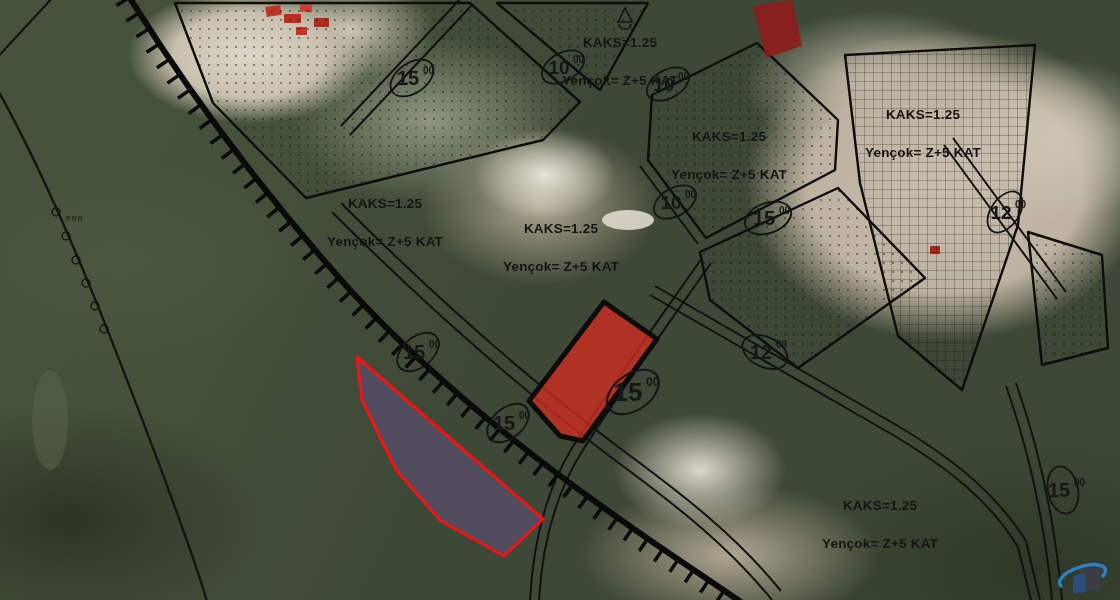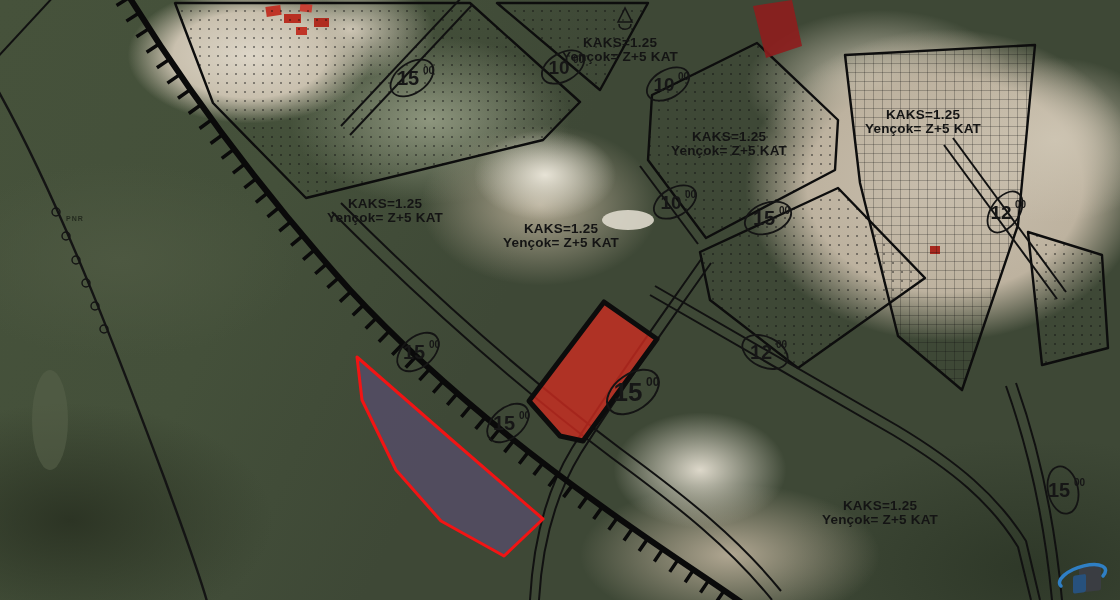--- a/index.html
+++ b/index.html
@@ -28,21 +28,21 @@
       linear-gradient(115deg, #46523b 0%, #44503a 26%, rgba(68,80,58,0) 46%);
   }
   #overlay{position:absolute;left:0;top:0;}
   
   .zlabel{
     position:absolute;transform:translate(-50%,-50%);
     text-align:center;white-space:nowrap;
     color:#141414;font-size:13.5px;font-weight:700;line-height:14px;
     letter-spacing:.2px;
   }
-  .zlabel span{display:block;}
+  .zlabel span{display:block;margin-top:24px;}
   #ground-text{
     position:absolute;left:75px;top:218px;transform:translate(-50%,-50%);
     font-size:7px;color:#1c2218;opacity:.85;font-weight:700;letter-spacing:1px;
   }
 </style>
 </head>
 <body>
 
 <div id="stage">
 

